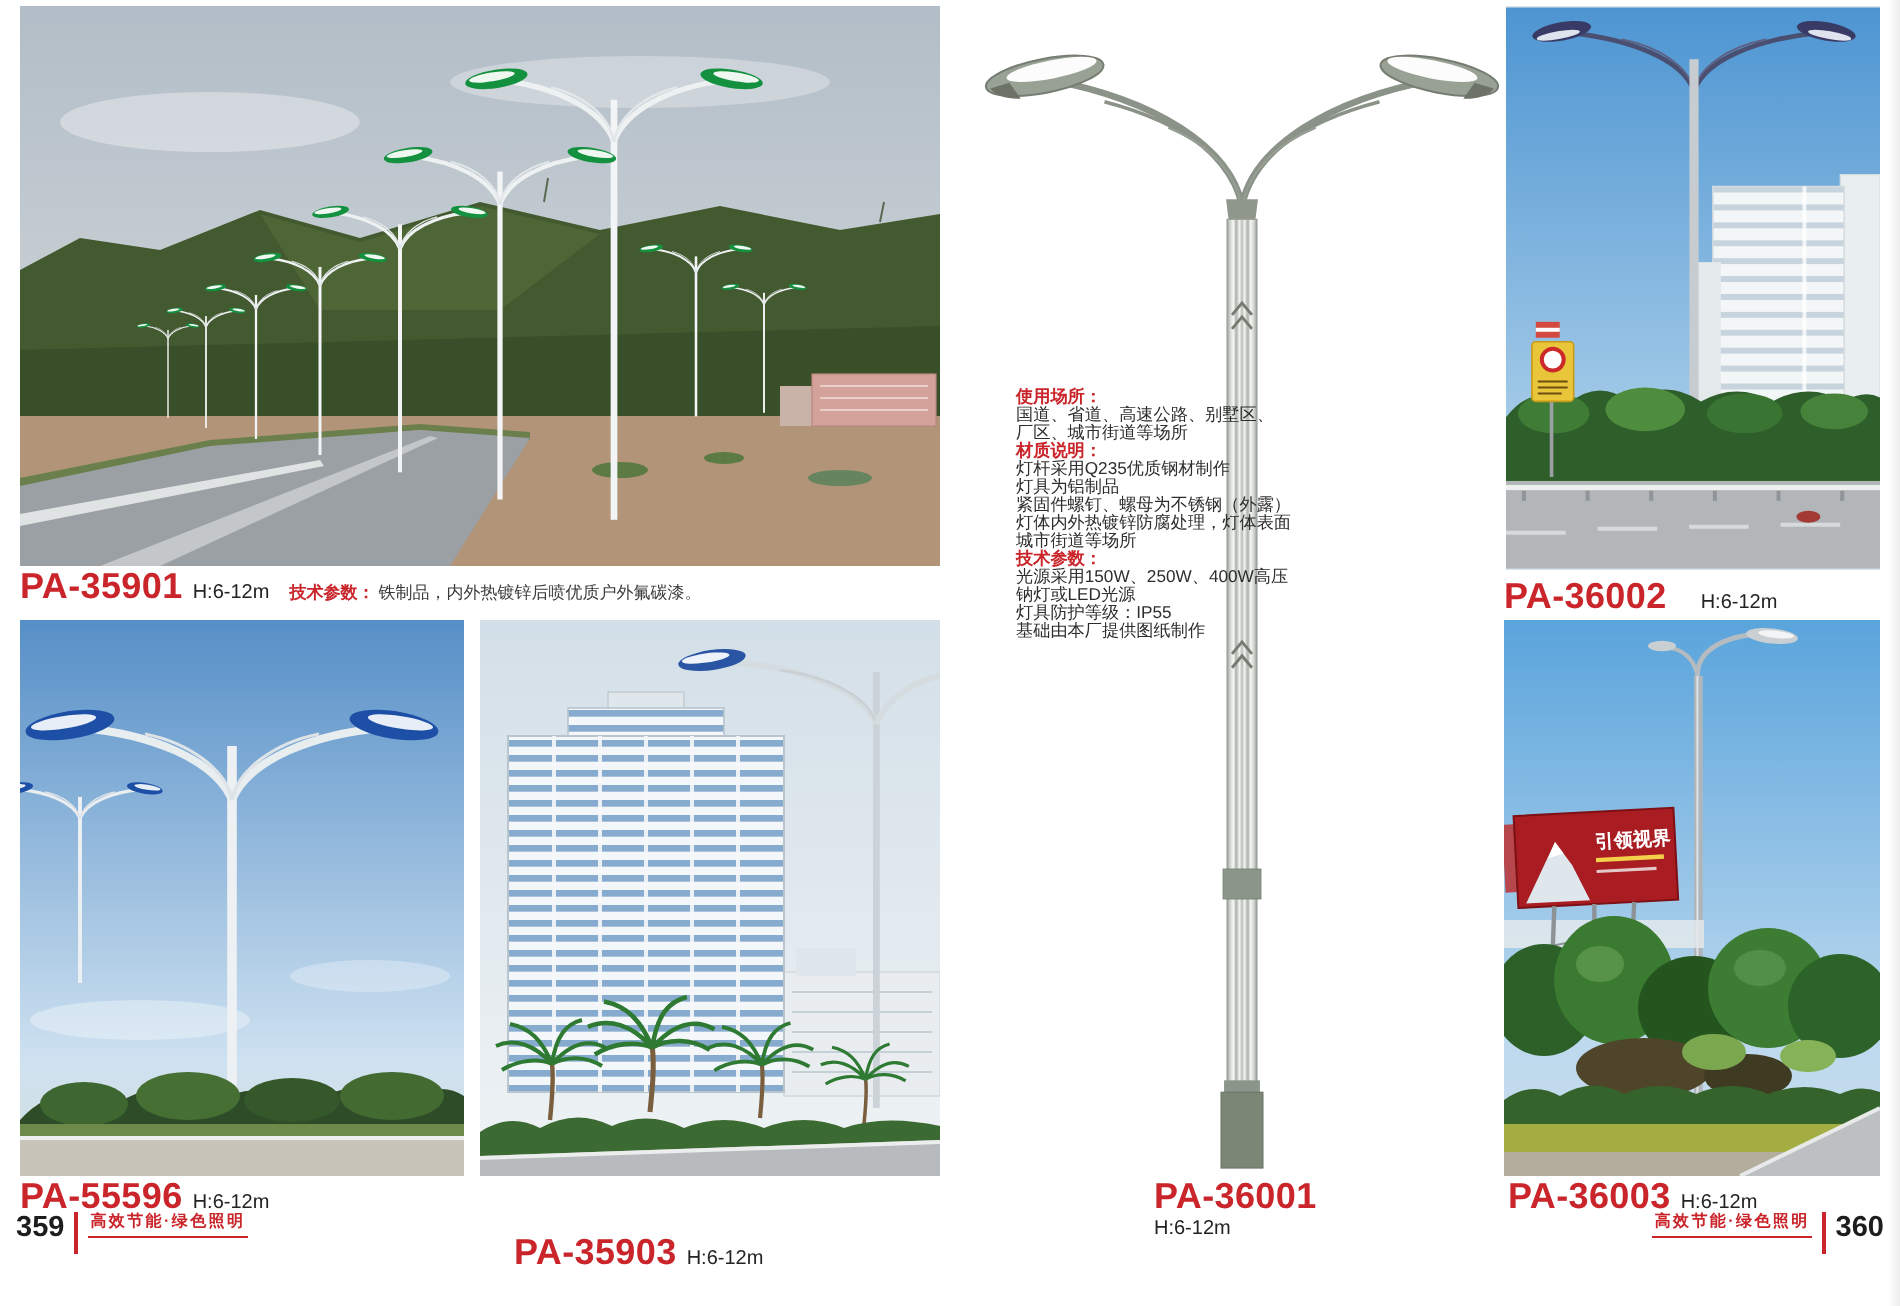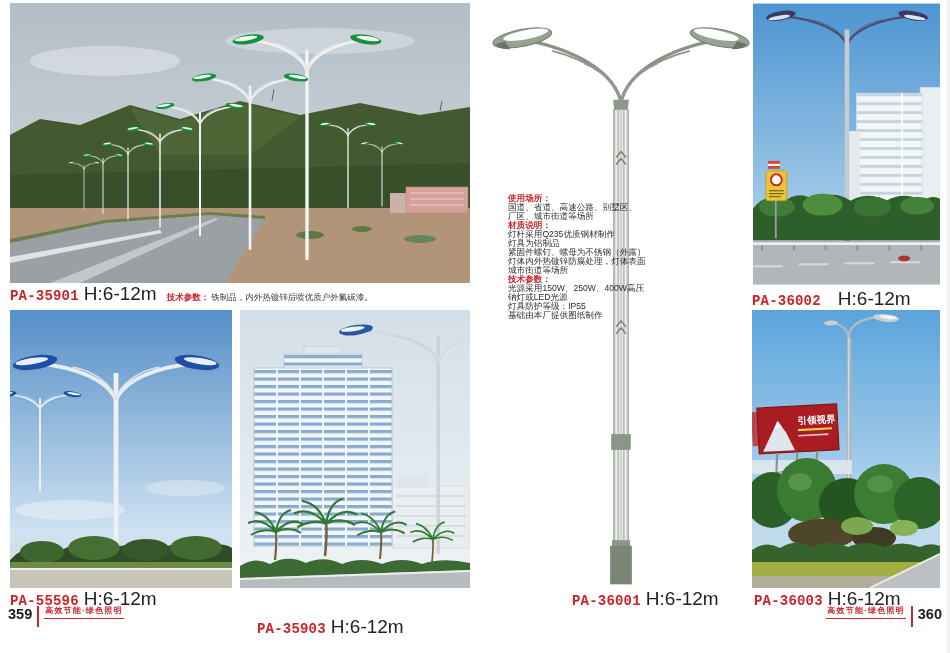--- a/index.html
+++ b/index.html
@@ -3,22 +3,22 @@
 <meta charset="utf-8">
 <style>
   :root{ --red:#c9252b; --ink:#232323; }
   html,body{margin:0;padding:0;background:#ffffff;}
   .page{position:relative;width:950px;height:653px;background:#fff;overflow:hidden;
         font-family:"Liberation Sans","DejaVu Sans",sans-serif;}
   .photo{position:absolute;overflow:hidden;background:#dfe5e9;}
   .photo svg{display:block;}
   .drawing{position:absolute;}
   .caption{position:absolute;display:flex;align-items:baseline;white-space:nowrap;}
-  .code{font-size:14px;font-weight:bold;color:var(--red);letter-spacing:0.2px;font-family:Liberation Mono, monospace;}
-  .hval{font-size:19px;color:var(--ink);margin-left:5px;text-align:right;}
+  .code{font-size:18px;font-weight:bold;color:var(--red);letter-spacing:0.2px;}
+  .hval{font-size:10px;color:var(--ink);margin-left:5px;text-align:right;}
   .note-label{font-size:8.5px;font-weight:bold;color:var(--red);margin-left:10px;}
   .note{font-size:8.5px;color:#3a3a3a;margin-left:2px;text-align:center;}
   .spec{position:absolute;left:508px;top:194px;width:160px;font-size:8.6px;line-height:9px;color:#2d2d2d;}
   .spec-h{color:var(--red);font-weight:bold;}
   .footer{position:absolute;display:flex;align-items:flex-start;}
   .pageno{font-size:14.5px;font-weight:bold;color:#1d1d1d;}
   .footer-vline{width:2px;height:21px;background:var(--red);margin:0 5px;}
   .slogan{font-size:8px;font-weight:bold;color:var(--red);letter-spacing:1.2px;
           border-bottom:1.5px solid var(--red);padding:0 1px 3px 1px;line-height:9px;}
   .edge-shadow{position:absolute;right:0;top:0;width:6px;height:653px;
@@ -379,21 +379,21 @@
   </div>
 
   <div class="caption" style="left:10px;top:588px;">
     <span class="code">PA-55596</span>
     <span class="hval">H:6-12m</span>
   </div>
   <div class="caption" style="left:257px;top:588px;margin-top:28px;">
     <span class="code">PA-35903</span>
     <span class="hval">H:6-12m</span>
   </div>
-  <div class="caption" style="left:572px;top:588px;">
+  <div class="caption" style="left:572px;top:588px;flex-direction:column;">
     <span class="code">PA-36001</span>
     <span class="hval">H:6-12m</span>
   </div>
   <div class="caption" style="left:754px;top:588px;">
     <span class="code">PA-36003</span>
     <span class="hval">H:6-12m</span>
   </div>
 
   <div class="footer" style="left:8px;top:606px;">
     <span class="pageno">359</span>

